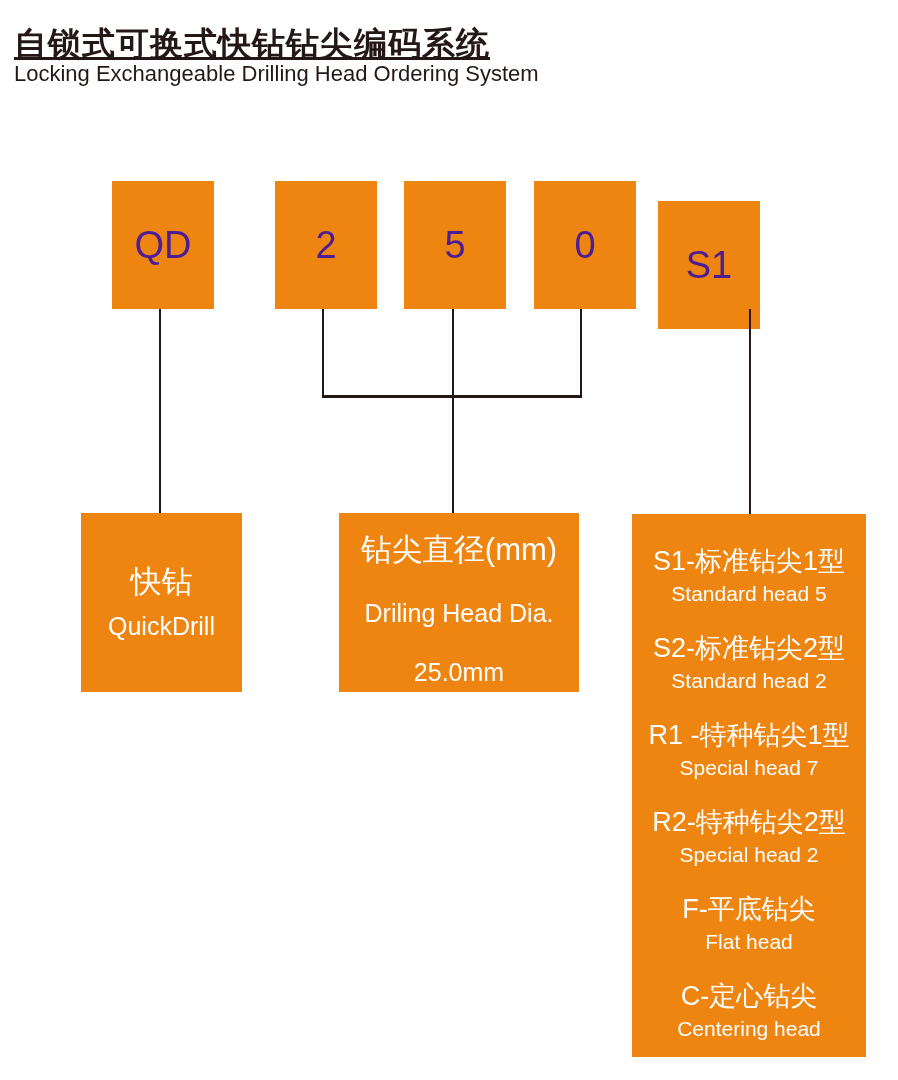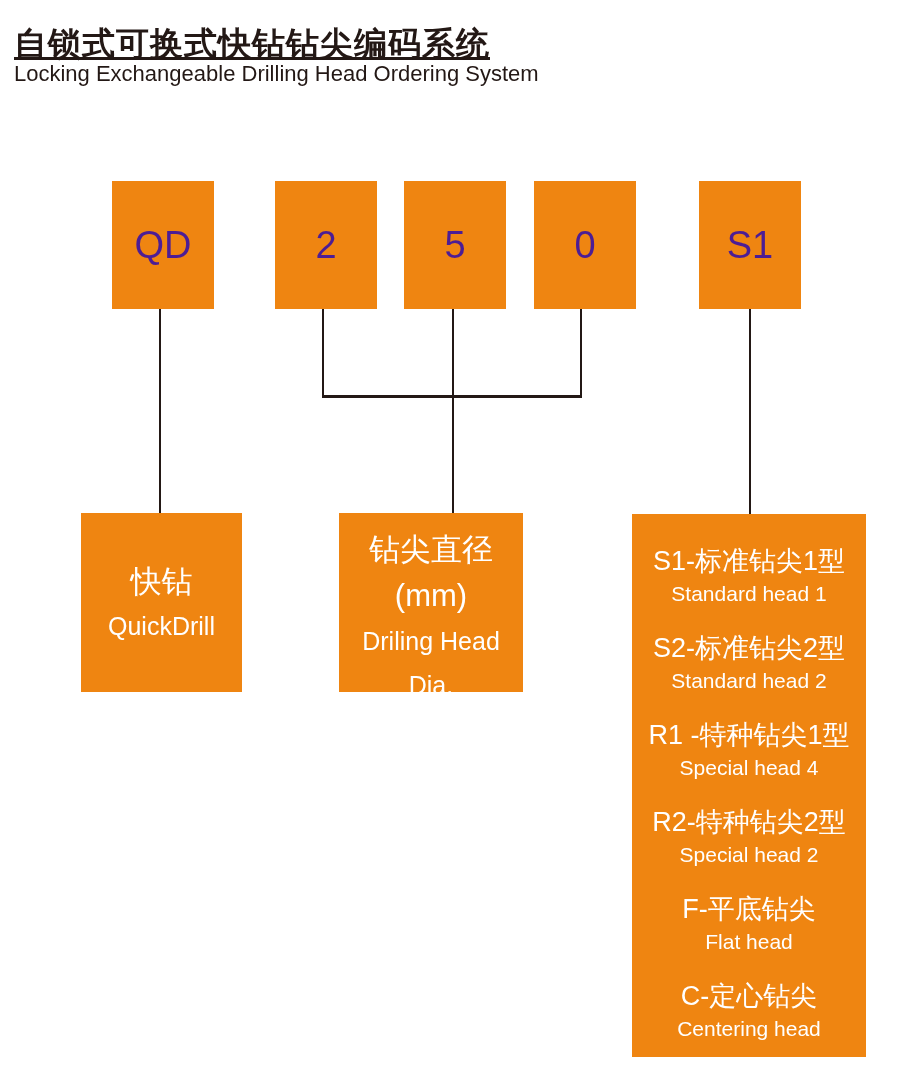--- a/index.html
+++ b/index.html
@@ -49,21 +49,21 @@
     display: flex;
     align-items: center;
     justify-content: center;
     font-size: 38px;
     font-weight: 400;
   }
   .code-qd { left: 112px; }
   .code-d1 { left: 275px; }
   .code-d2 { left: 404px; }
   .code-d3 { left: 534px; }
-  .code-s1 { left: 699px; }
+  .code-s1 { left: 658px; margin-top: 20px; }
 
   
   .vline, .hline {
     position: absolute;
     background: #231815;
   }
   .vline { width: 2px; }
   .hline { height: 3px; }
   .line-qd   { left: 159px; top: 309px; height: 204px; }
   .line-d1   { left: 322px; top: 309px; height: 89px; }
@@ -85,21 +85,21 @@
   .box-brand {
     left: 81px; top: 513px;
     width: 161px; height: 179px;
     justify-content: center;
   }
   .box-brand .zh { font-size: 31px; line-height: 46px; }
   .box-brand .en { font-size: 25px; line-height: 42px; }
 
   .box-dia {
     left: 339px; top: 513px;
-    width: 184px; height: 179px;
+    width: 240px; height: 179px;
     justify-content: space-between;
     padding-top: 14px;
     box-sizing: border-box;
   }
   .box-dia .zh  { font-size: 31px; line-height: 46px; }
   .box-dia .en  { font-size: 25px; line-height: 44px; }
   .box-dia .val { font-size: 25px; line-height: 40px; }
 
   .box-heads {
     left: 632px; top: 514px;
@@ -140,29 +140,29 @@
 
   <div class="legend-box box-dia">
     <div class="zh">钻尖直径(mm)</div>
     <div class="en">Driling Head Dia.</div>
     <div class="val">25.0mm</div>
   </div>
 
   <div class="legend-box box-heads">
     <div class="head-pair">
       <div class="zh">S1-标准钻尖1型</div>
-      <div class="en">Standard head 1</div>
+      <div class="en">Standard head 5</div>
     </div>
     <div class="head-pair">
       <div class="zh">S2-标准钻尖2型</div>
       <div class="en">Standard head 2</div>
     </div>
     <div class="head-pair">
       <div class="zh">R1 -特种钻尖1型</div>
-      <div class="en">Special head 4</div>
+      <div class="en">Special head 7</div>
     </div>
     <div class="head-pair">
       <div class="zh">R2-特种钻尖2型</div>
       <div class="en">Special head 2</div>
     </div>
     <div class="head-pair">
       <div class="zh">F-平底钻尖</div>
       <div class="en">Flat head</div>
     </div>
     <div class="head-pair">

